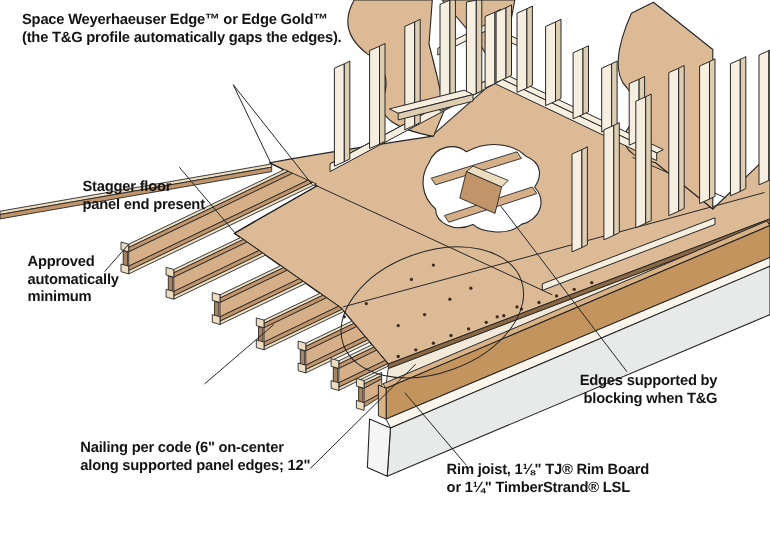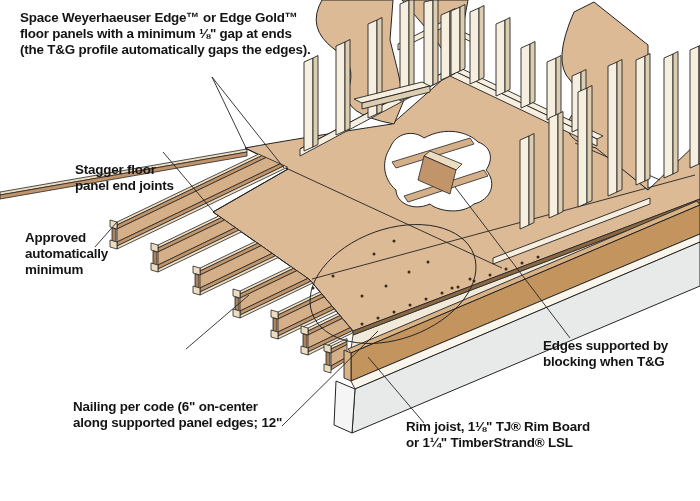--- a/index.html
+++ b/index.html
@@ -247,42 +247,41 @@
     <path class="thin" d="M95,247 L117,222"></path>
     <path class="thin" d="M186,349 L249,295"></path>
     <path class="thin" d="M282,426 L378,331"></path>
     <path class="thin" d="M570,338 L455,187"></path>
     <path class="thin" d="M424,423 L368,357"></path>
   </g>
 </svg>
 
 <div class="lbl" style="left:20px;top:10px;">
   <div>Space Weyerhaeuser Edge™ or Edge Gold™</div>
-  <div>floor panels with a minimum ⅛" gap at ends</div>
   <div>(the T&amp;G profile automatically gaps the edges).</div>
 </div>
 
 <div class="lbl" style="left:75px;top:123px;margin-top:39px;">
   <div>Stagger floor</div>
-  <div>panel end joints</div>
+  <div>panel end present</div>
 </div>
 
 <div class="lbl" style="left:25px;top:230px;">
   <div>Approved</div>
   <div>automatically</div>
   <div>minimum</div>
 </div>
 
 
 <div class="lbl" style="left:73px;top:399px;">
   <div>Nailing per code (6" on-center</div>
   <div>along supported panel edges; 12"</div>
 </div>
 
-<div class="lbl" style="left:543px;top:338px;">
+<div class="lbl" style="left:527px;top:338px;text-align:right;">
   <div>Edges supported by</div>
   <div>blocking when T&amp;G</div>
 </div>
 
 <div class="lbl" style="left:406px;top:419px;">
   <div>Rim joist, 1⅛" TJ® Rim Board</div>
   <div>or 1¼" TimberStrand® LSL</div>
 </div>
 
 </div>

